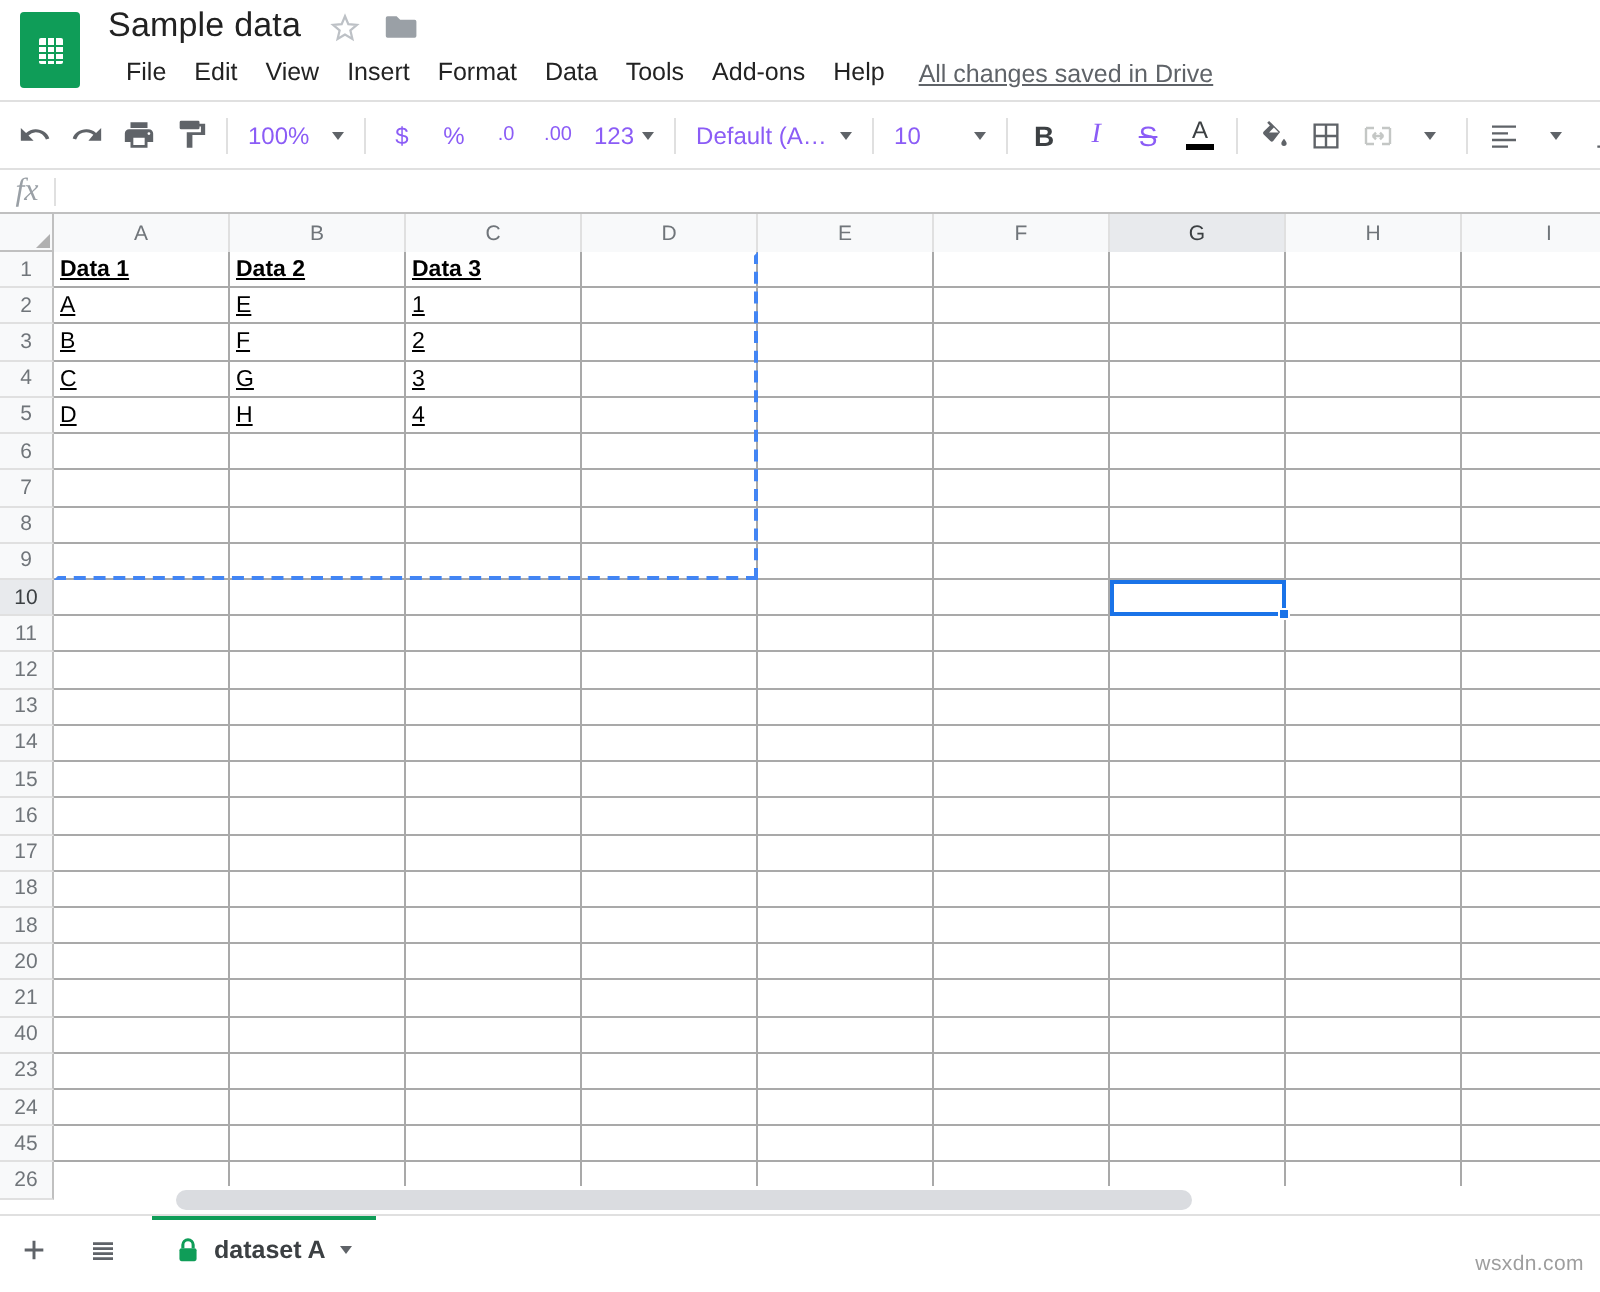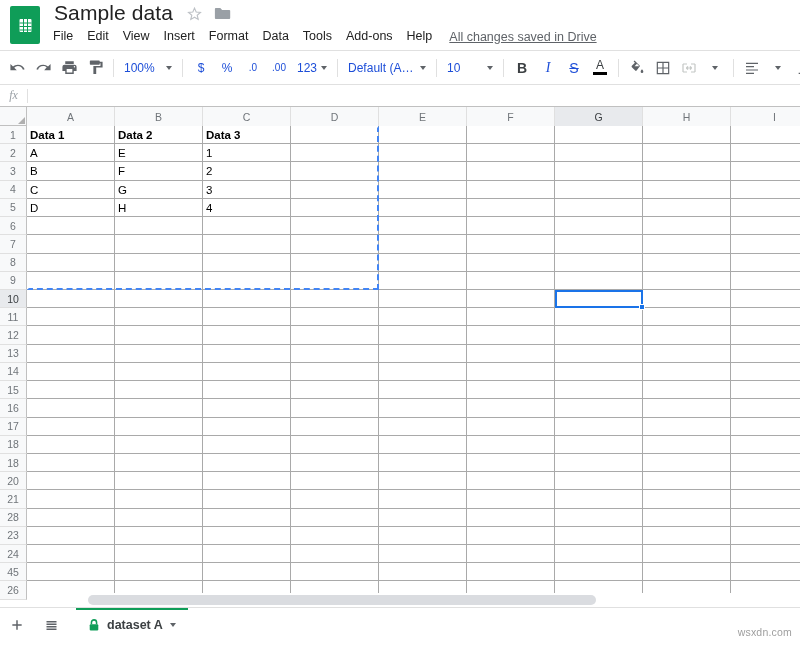--- a/index.html
+++ b/index.html
@@ -17,27 +17,27 @@
   .doc-logo {
     position: absolute; left: 10px; top: 6px;
     width: 30px; height: 38px;
     background: #0f9d58;
     border-radius: 2px;
     display: flex; align-items: center; justify-content: center;
   }
   .doc-logo svg { display: block; }
   .title-row { position: absolute; left: 52px; top: 2px; display: flex; align-items: center; gap: 11px; }
   .doc-title {
-    font-size: 21px; color: #222; letter-spacing: .1px;
+    font-size: 17px; color: #222; letter-spacing: .1px;
     padding: 1px 2px; line-height: 20px;
   }
   .star-icon { width: 17px; height: 17px; display: block; }
   .folder-icon { width: 18px; height: 15px; display: block; }
 
-  .menubar { position: absolute; left: 46px; top: 26px; display: flex; align-items: center; }
+  .menubar { position: absolute; left: 56px; top: 26px; display: flex; align-items: center; }
   .menu-item {
     font-size: 12.5px; color: #222; padding: 3px 7px; line-height: 15px;
     white-space: nowrap;
   }
   .save-state {
     font-size: 12.5px; color: #5f6368; margin-left: 10px;
     text-decoration: underline; white-space: nowrap;
   }
 
   
@@ -45,21 +45,21 @@
     height: 34px; border-top: 1px solid #e0e0e0;
     display: flex; align-items: center; padding: 0 4px;
     background: #fff; overflow: hidden;
   }
   .tb-btn {
     height: 26px; min-width: 26px; padding: 0 3px;
     display: flex; align-items: center; justify-content: center;
     color: #5f6368; border-radius: 2px; flex: none;
   }
   .tb-sep { width: 1px; height: 18px; background: #e0e0e0; margin: 0 5px; flex: none; }
-  .tb-text { font-size: 12px; color: #1d4ed8; white-space: nowrap; }
+  .tb-text { font-size: 12px; color: #8b5cf6; white-space: nowrap; }
   .tb-combo {
     height: 26px; display: flex; align-items: center; gap: 4px;
     padding: 0 5px; border-radius: 2px; flex: none;
   }
   .caret {
     width: 0; height: 0; border-left: 3.5px solid transparent;
     border-right: 3.5px solid transparent; border-top: 4px solid #5f6368;
     flex: none;
   }
   .combo-zoom { width: 58px; justify-content: space-between; }
@@ -67,21 +67,21 @@
   .combo-size { width: 56px; justify-content: space-between; }
   .ellip { overflow: hidden; text-overflow: ellipsis; white-space: nowrap; }
 
   
   .formulabar {
     height: 22px; border-top: 1px solid #e0e0e0;
     display: flex; align-items: center; background: #fff;
   }
   .fx-label {
     width: 27px; text-align: center; font-style: italic;
-    font-size: 12px; color: #9aa0a6; font-family: "Liberation Serif", serif;
+    font-size: 16px; color: #9aa0a6; font-family: "Liberation Serif", serif;
     flex: none;
   }
   .fx-divider { width: 1px; height: 14px; background: #e0e0e0; flex: none; }
   .fx-input {
     flex: 1; height: 100%; border: none; outline: none;
     font-size: 12px; color: #222; padding: 0 6px;
     font-family: "Liberation Sans", sans-serif; background: transparent;
   }
 
   
@@ -108,21 +108,21 @@
   .colhead.sel { background: #e8eaed; color: #3c4043; }
 
   .rowheads { position: absolute; left: 0; top: 19px; width: 27px; z-index: 4; }
   .rowhead {
     height: 18.23px; display: flex; align-items: center; justify-content: center;
     font-size: 10.5px; color: #70757a; background: #f8f9fa;
     border-right: 1px solid #c0c0c0; border-bottom: 1px solid #e0e0e0;
   }
   .rowhead.sel { background: #e8eaed; color: #3c4043; }
 
-  .cells { position: absolute; left: 27px; top: 19px; right: 0; bottom: 0; overflow: hidden; }
+  .cells { position: absolute; left: 27px; top: 19px; right: 0; bottom: 0; overflow: hidden; text-decoration: underline; }
   .grid-row { display: flex; height: 18.23px; }
   .cell {
     width: 88px; height: 18.23px; flex: none;
     border-right: 1px solid #a9a9a9; border-bottom: 1px solid #a9a9a9;
     font-size: 11.5px; color: #000; padding: 1px 3px 0 3px;
     white-space: nowrap; overflow: hidden; line-height: 16px;
     background: #fff;
   }
   .cell.bold { font-weight: bold; }
 
@@ -373,21 +373,21 @@
       <div class="rowhead">12</div>
       <div class="rowhead">13</div>
       <div class="rowhead">14</div>
       <div class="rowhead">15</div>
       <div class="rowhead">16</div>
       <div class="rowhead">17</div>
       <div class="rowhead">18</div>
       <div class="rowhead">18</div>
       <div class="rowhead">20</div>
       <div class="rowhead">21</div>
-      <div class="rowhead">28</div>
+      <div class="rowhead">40</div>
       <div class="rowhead">23</div>
       <div class="rowhead">24</div>
       <div class="rowhead">45</div>
       <div class="rowhead">26</div>
     </div>
   <div class="cells" id="cells">
       <div class="grid-row">
         <div class="cell bold">Data 1</div>
         <div class="cell bold">Data 2</div>
         <div class="cell bold">Data 3</div>

